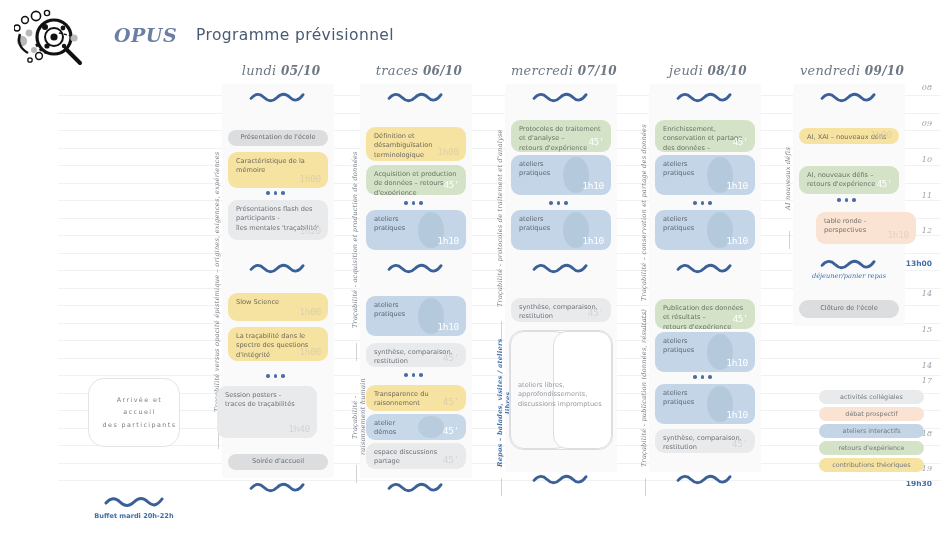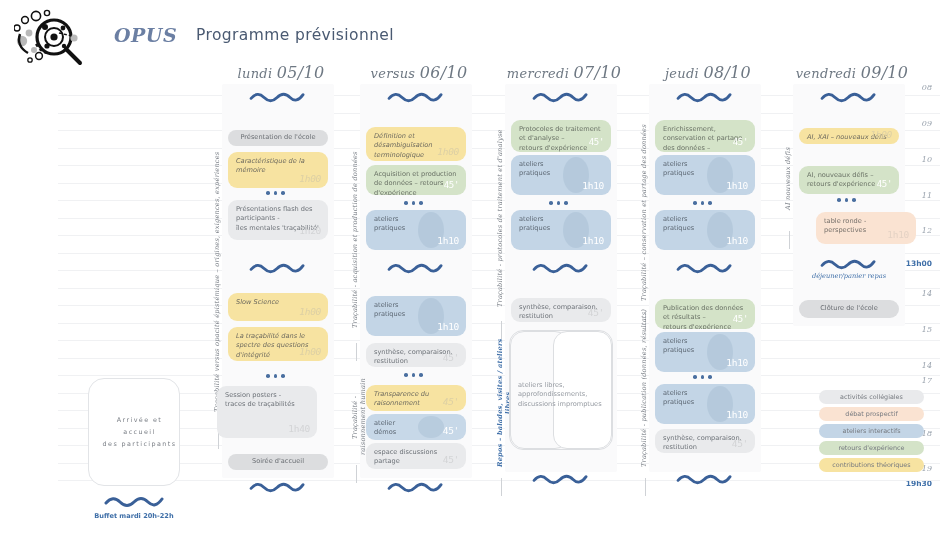--- a/index.html
+++ b/index.html
@@ -33,37 +33,37 @@
   }
   .tick-label.accent { color:#3f6fa8; font-weight:bold; font-style:normal; font-family:"DejaVu Sans",sans-serif; font-size:7.5px;}
   .gridline {
     position:absolute; left:58px; right:0; height:1px; background:#f0f1f3;
   }
   .day-head {
     position:absolute; top:63px; width:140px; text-align:center;
     font-family:"DejaVu Serif", serif; font-style:italic;
     font-size:13px; color:#6e7883; letter-spacing:0.3px;
   }
-  .day-head .date { font-size:16px; }
+  .day-head .date { font-size:12px;font-weight:bold; }
   .col-bg {
     position:absolute; background:#fafafb; border-radius:2px;
   }
 
   
   .blk {
     position:absolute; border-radius:9px; padding:5px 8px 4px 8px;
     font-size:6.6px; line-height:1.42; color:#6d7278; overflow:hidden;
   }
   .blk .dur {
     position:absolute; right:7px; bottom:3px;
     font-family:"DejaVu Sans Mono", monospace;
     font-size:9.5px; color:#d3d4d6; letter-spacing:-0.3px;
   }
   .blk.grey  { background:#e9eaec; }
-  .blk.yellow{ background:#f7e3a1; color:#6d6a5e; font-style:italic; }
+  .blk.yellow{ background:#f7e3a1; color:#6d6a5e; }
   .blk.yellow .dur { color:#ddd0a4; }
   .blk.green { background:#d4e3c8; color:#6a7266; }
   .blk.green .dur { color:#ffffff; font-size:9px; }
   .blk.blue  { background:#c3d5e6; color:#5d6874; }
   .blk.blue .dur { color:#ffffff; font-size:9.5px; }
   .blk.blue2 { background:#c7d8e8; color:#5d6874; }
   .blk.blue2 .dur { color:#ffffff; font-size:9.5px; }
   .blk.peach { background:#fae3d2; color:#76706a; }
   .blk.peach .dur { color:#e4d2c4; }
   .blk.pill {
@@ -229,21 +229,21 @@
       <div class="blk grey" style="left:217px; top:386px; width:100px; height:52px;"><span>Session posters -<br>traces de traçabilités</span><span class="dur">1h40</span></div>
       <div class="blk pill" style="left:228px; top:454px; width:100px; height:16px;">
         <span>Soirée d'accueil</span>
       </div>
       <div class="squig" style="left:249px; top:478px;"><svg width="58" height="13" viewBox="0 0 62 14">
           <path d="M2 9 Q9 1 16 8 T30 8 T44 8 T58 5" fill="none" stroke="#3a6098" stroke-width="3" stroke-linecap="round"></path>
         </svg></div>
       <div class="squig" style="left:249px; top:259px;"><svg width="58" height="13" viewBox="0 0 62 14">
           <path d="M2 9 Q9 1 16 8 T30 8 T44 8 T58 5" fill="none" stroke="#3a6098" stroke-width="3" stroke-linecap="round"></path>
         </svg></div>
-      <div class="day-head" style="left:349px;"><span>versus</span> <span class="date">06/10</span></div>
+      <div class="day-head" style="left:349px;"><span>traces</span> <span class="date">06/10</span></div>
       <div class="col-bg" style="left:360px; top:84px; width:112px; height:394px;"></div>
       <div class="squig" style="left:387px; top:88px;"><svg width="58" height="13" viewBox="0 0 62 14">
           <path d="M2 9 Q9 1 16 8 T30 8 T44 8 T58 5" fill="none" stroke="#3a6098" stroke-width="3" stroke-linecap="round"></path>
         </svg></div>
       <div class="vlabel" style="left:351px; top:140px; height:200px; width:12px;">Traçabilité - acquisition et production de données</div>
       <div class="vrule" style="left:356px; top:343px; height:18px;"></div>
       <div class="vlabel" style="left:351px; top:372px; height:90px; width:12px;">Traçabilité - raisonnement humain</div>
       <div class="vrule" style="left:356px; top:465px; height:18px;"></div>
       <div class="blk yellow" style="left:366px; top:127px; width:100px; height:34px;"><span>Définition et désambiguïsation terminologique</span><span class="dur">1h00</span></div>
       <div class="blk green" style="left:366px; top:165px; width:100px; height:30px;"><span>Acquisition et production de données – retours d'expérience</span><span class="dur">45'</span></div>
@@ -347,21 +347,21 @@
       <div class="blk peach" style="left:816px; top:212px; width:100px; height:32px;"><span>table ronde - perspectives</span><span class="dur">1h10</span></div>
       <div class="blk pill" style="left:799px; top:300px; width:100px; height:18px;">
         <span>Clôture de l'école</span>
       </div>
       <div class="squig" style="left:820px; top:255px;"><svg width="58" height="13" viewBox="0 0 62 14">
           <path d="M2 9 Q9 1 16 8 T30 8 T44 8 T58 5" fill="none" stroke="#3a6098" stroke-width="3" stroke-linecap="round"></path>
         </svg></div>
       <div class="lunch-note" style="left:790px; top:272px;">déjeuner/panier repas</div>
     </div>
 
-  <div class="arrival" style="left:88px; top:378px; width:92px; height:108px;padding-left:11px;">
+  <div class="arrival" style="left:88px; top:378px; width:92px; height:69px;padding-left:11px;">
     <div>
       <div>Arrivée et accueil</div>
       <div>des participants</div>
     </div>
   </div>
   <svg class="squig" style="left:104px; top:494px;" width="62" height="14" viewBox="0 0 62 14">
     <path d="M2 9 Q9 1 16 8 T30 8 T44 8 T58 5" fill="none" stroke="#3a6098" stroke-width="3" stroke-linecap="round"></path>
   </svg>
   <div class="buffet" style="left:74px; top:512px;">Buffet mardi 20h-22h</div>
 

